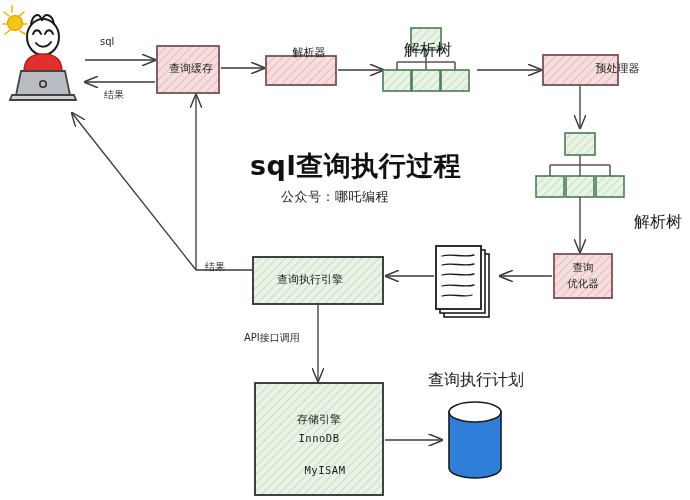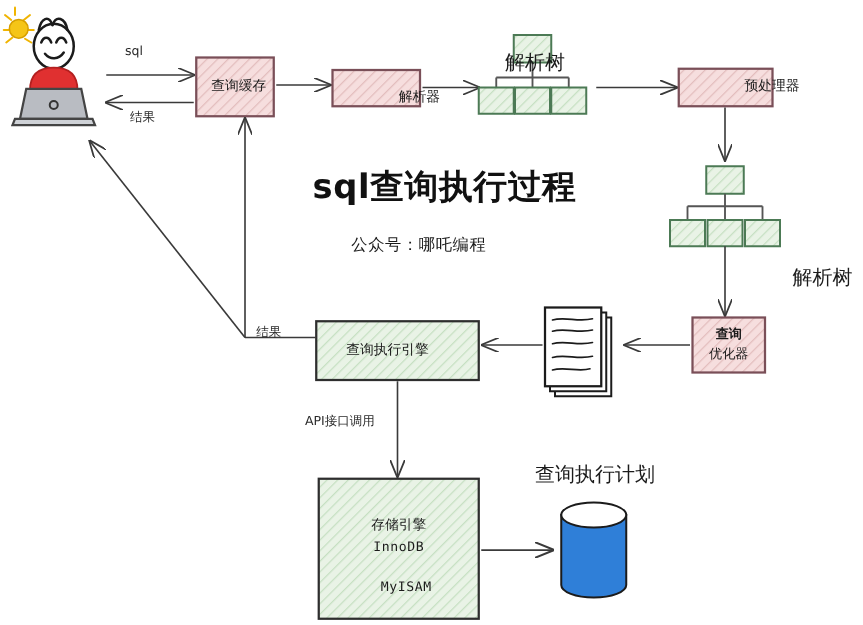--- a/index.html
+++ b/index.html
@@ -158,37 +158,37 @@
     <g>
       <path d="M449,412 L449,468 A26,10 0 0 0 501,468 L501,412 Z" fill="#2f7fd8" stroke="#1b1b1b" stroke-width="1.6"></path>
       <ellipse cx="475" cy="412" rx="26" ry="10" fill="#ffffff" stroke="#1b1b1b" stroke-width="1.6"></ellipse>
     </g>
   </svg>
 
   <div class="lbl edge-label" style="left:100px;top:36px;">sql</div>
   <div class="lbl edge-label" style="left:104px;top:89px;">结果</div>
 
   <div class="lbl box-label" style="left:160px;top:63px;width:62px;">查询缓存</div>
-  <div class="lbl box-label" style="left:266px;top:72px;width:86px;text-align:right;">解析器</div>
+  <div class="lbl box-label" style="left:266px;top:47px;width:86px;">解析器</div>
   <div class="lbl box-label" style="left:543px;top:63px;width:63px;margin-left:43px;">预处理器</div>
 
   <div class="lbl cap-label" style="left:404px;top:8px;width:46px;">解析树</div>
   <div class="lbl cap-label" style="left:634px;top:180px;">解析树</div>
 
-  <div class="lbl box-label2" style="left:554px;top:261px;width:58px;font-weight:bold;">查询</div>
+  <div class="lbl box-label2" style="left:554px;top:261px;width:58px;">查询</div>
   <div class="lbl box-label2" style="left:554px;top:277px;width:58px;">优化器</div>
 
   <div class="lbl box-label" style="left:253px;top:274px;width:114px;">查询执行引擎</div>
   <div class="lbl edge-label" style="left:205px;top:261px;">结果</div>
   <div class="lbl edge-label" style="left:244px;top:332px;">API接口调用</div>
 
   <div class="lbl cap-label" style="left:426px;top:338px;width:100px;">查询执行计划</div>
 
   <div class="lbl box-label" style="left:255px;top:414px;width:128px;">存储引擎</div>
   <div class="lbl mono" style="left:255px;top:432px;width:128px;">InnoDB</div>
   <div class="lbl mono" style="left:255px;top:464px;width:140px;">MyISAM</div>
 
   <div class="lbl cap-label" style="left:450px;top:480px;width:50px;">数据</div>
 
-  <div class="lbl title" style="left:250px;top:134px;">sql查询执行过程</div>
+  <div class="lbl title" style="left:250px;top:150px;">sql查询执行过程</div>
   <div class="lbl subtitle" style="left:281px;top:190px;">公众号：哪吒编程</div>
 
 </div>
 
 </body></html>

